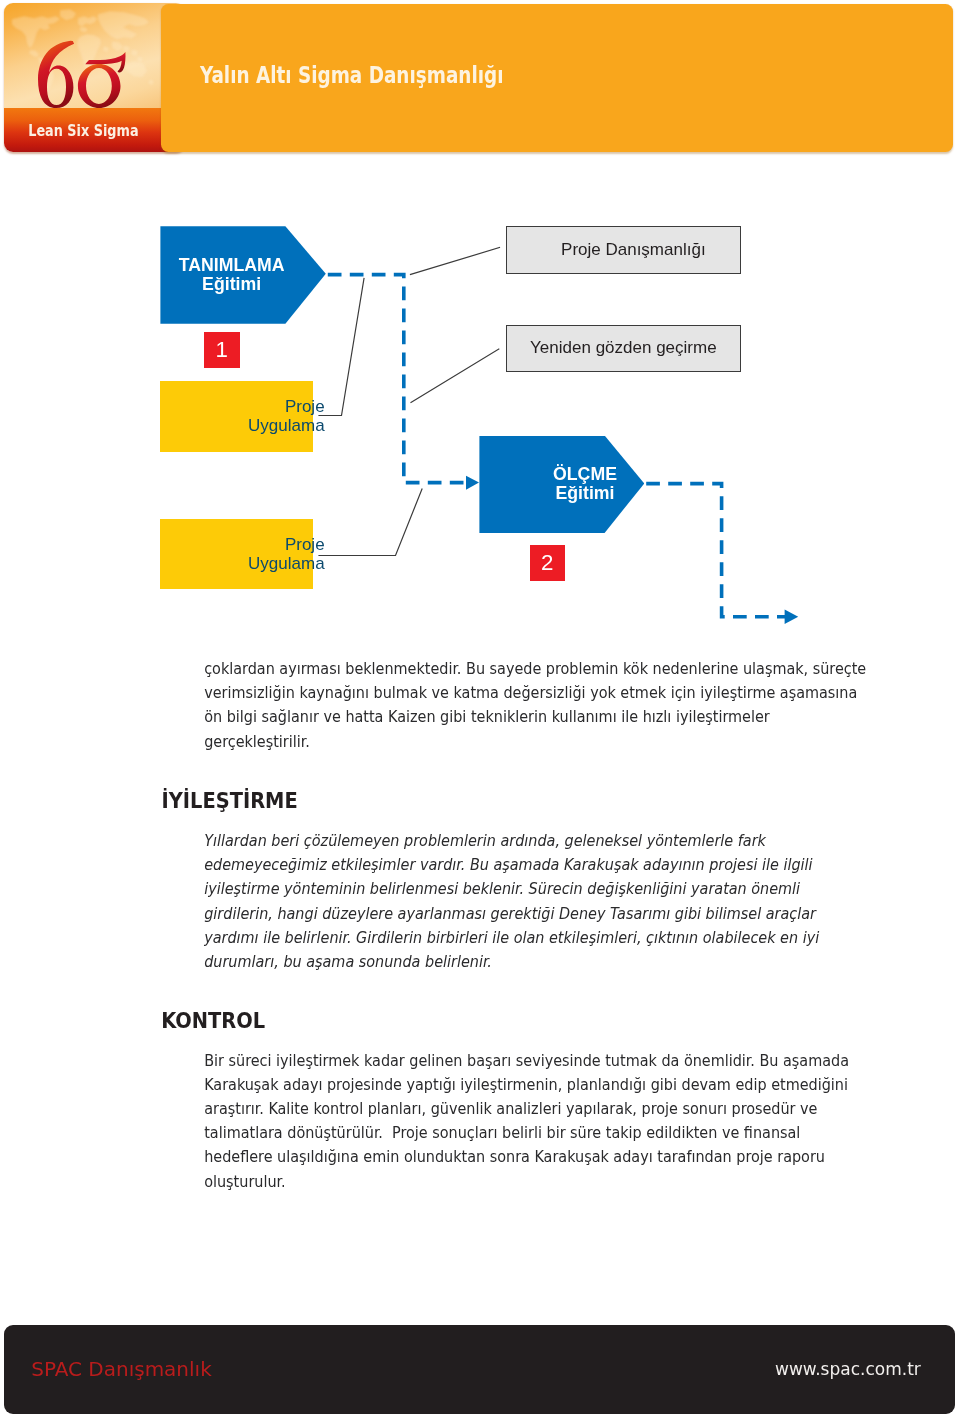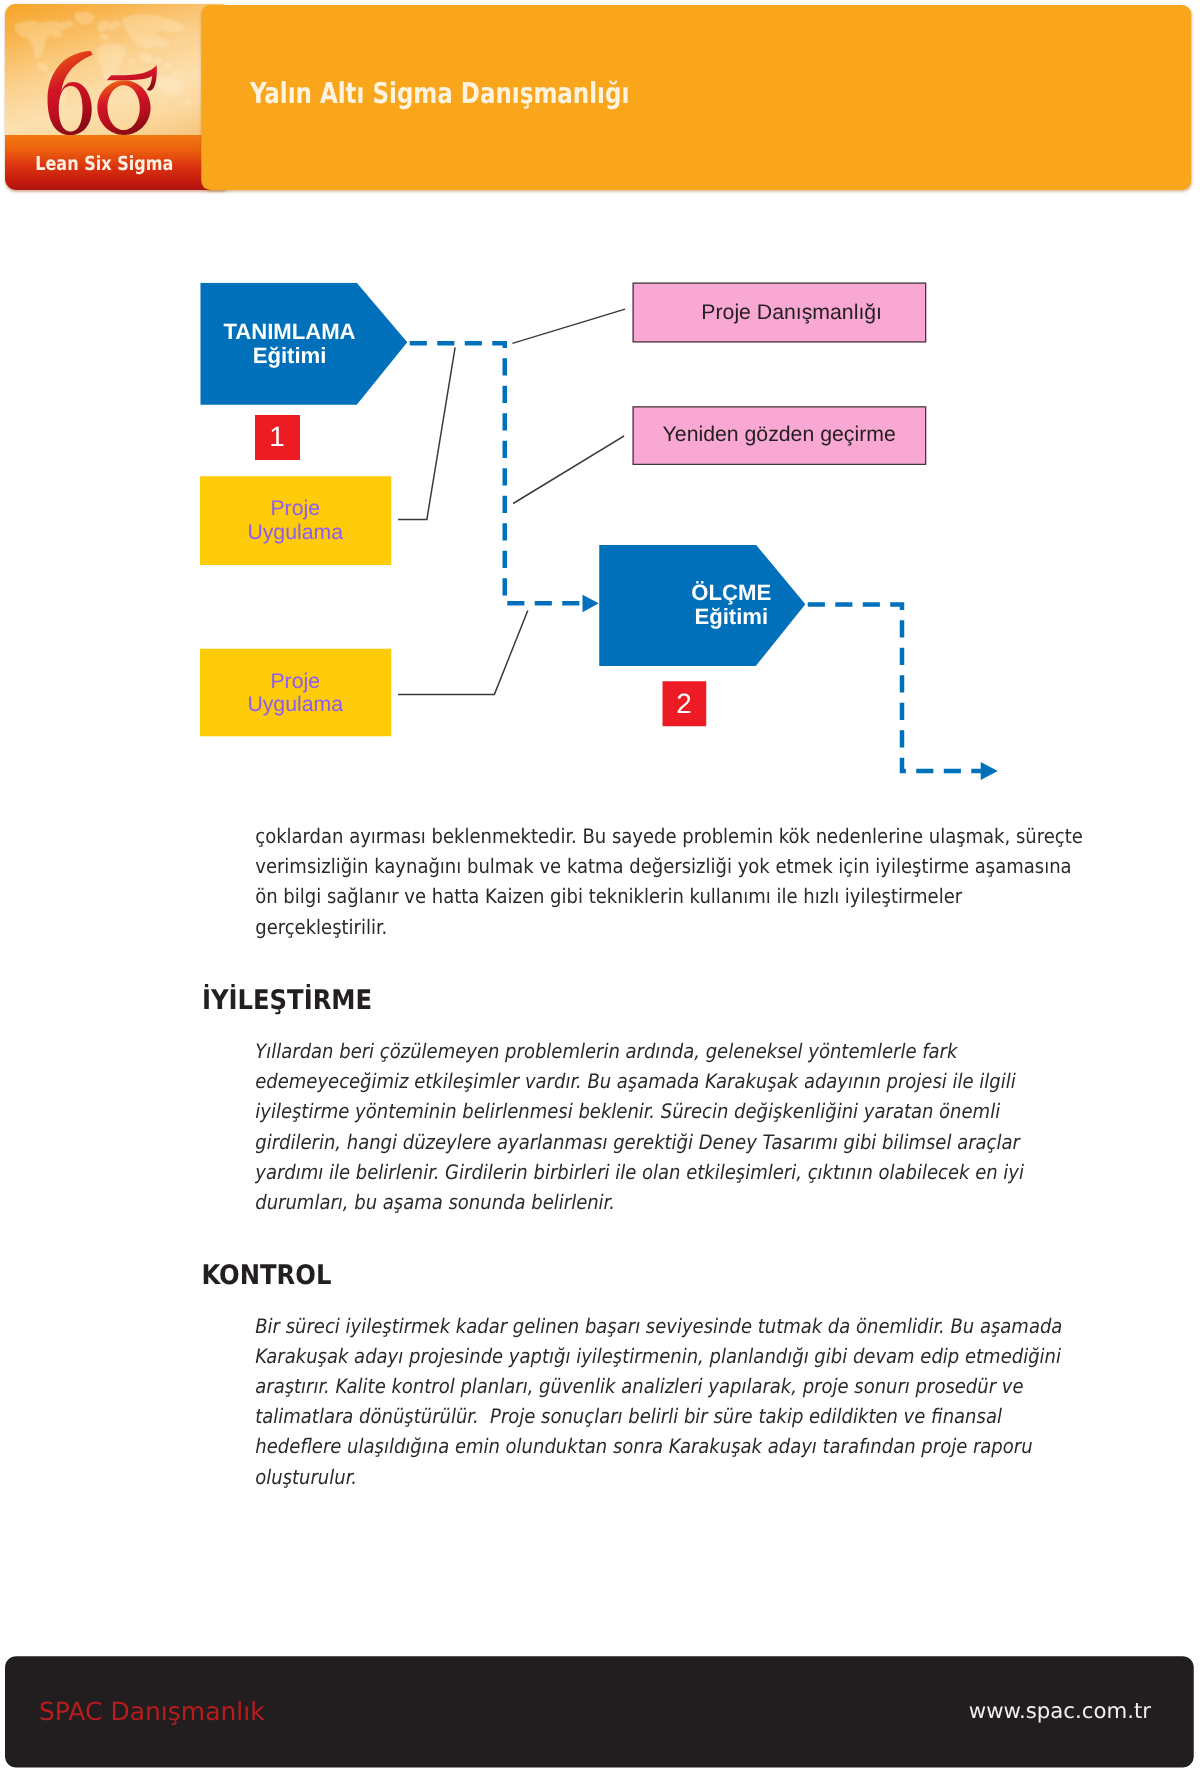--- a/index.html
+++ b/index.html
@@ -43,40 +43,40 @@
   #ybox1-txt{left:159.8px;top:396.5px;width:152.8px;}
   #ybox2-txt{left:159.8px;top:534.5px;width:152.8px;}
   #wbox1{left:506px;top:225.8px;width:234.7px;height:47.8px;padding-left:20px;}
   #wbox2{left:506px;top:325px;width:234.7px;height:46.9px;}
 
   .chev{position:absolute;background:#0070bb;}
   .chev-txt{position:absolute;color:#ffffff;font-weight:700;font-size:17.7px;line-height:19.3px;
             text-align:center;white-space:nowrap;font-family:"Liberation Sans",sans-serif;}
 
   .ybox{position:absolute;background:#fdcb07;}
-  .ybox-txt{position:absolute;color:#8b5cf6;font-size:17px;line-height:19.5px;text-align:center;
-            white-space:nowrap;font-family:"Liberation Sans",sans-serif;}
+  .ybox-txt{position:absolute;color:#0c4a6e;font-size:17px;line-height:19.5px;text-align:right;
+            white-space:nowrap;font-family:"Liberation Sans",sans-serif;margin-left:12px;}
   .rsq{position:absolute;background:#ed1c24;color:#ffffff;display:flex;align-items:center;
        justify-content:center;font-size:22.3px;font-family:"Liberation Sans",sans-serif;line-height:1;}
-  .wbox{position:absolute;background:#f9a8d4;border:1.1px solid #3b3b3b;display:flex;align-items:center;
+  .wbox{position:absolute;background:#e5e5e5;border:1.1px solid #3b3b3b;display:flex;align-items:center;
         justify-content:center;color:#231f20;font-size:17px;font-family:"Liberation Sans",sans-serif;
         box-sizing:border-box;}
 
   
   .para{position:absolute;color:#2a2a2c;font-size:16px;line-height:24.2px;
          font-family:"DejaVu Sans",sans-serif;font-stretch:condensed;width:669px;}
   .sect-h{position:absolute;color:#231f20;font-size:21.6px;font-weight:700;letter-spacing:0;
           font-family:"DejaVu Sans",sans-serif;font-stretch:condensed;line-height:22px;}
 
   
   #p-intro{left:204.2px;top:657px;width:669px;}
   #h-iyilestirme{left:161.5px;top:790px;}
   #p-iyi-1{left:204.2px;top:829px;width:669px;font-style:italic;}
   #h-kontrol{left:161.2px;top:1010px;}
-  #p-kon-1{left:204.2px;top:1048.5px;width:669px;font-style:italic;}
+  #p-kon-1{left:204.2px;top:1048.5px;width:669px;}
   #p-kon-2{left:204.2px;top:1213px;width:669px;}
   #footer{position:absolute;left:3.5px;top:1324.7px;width:951.5px;height:88.9px;background:#221e1f;border-radius:9px;}
   #footer-left{position:absolute;left:31.2px;top:1359px;color:#b91c1c;font-size:20px;line-height:20px;
                font-family:"DejaVu Sans",sans-serif;}
   #footer-right{position:absolute;left:0;width:920.8px;text-align:right;top:1359px;color:#f2efed;
                 font-size:17px;line-height:20px;font-family:"DejaVu Sans",sans-serif;}
 </style>
 </head>
 <body>
 

